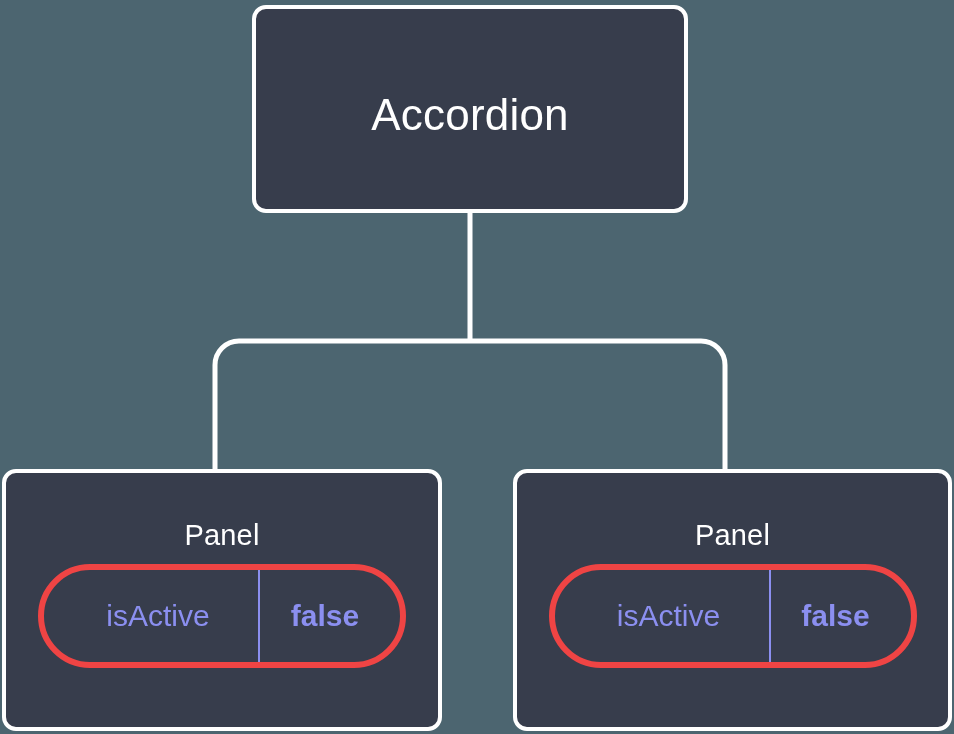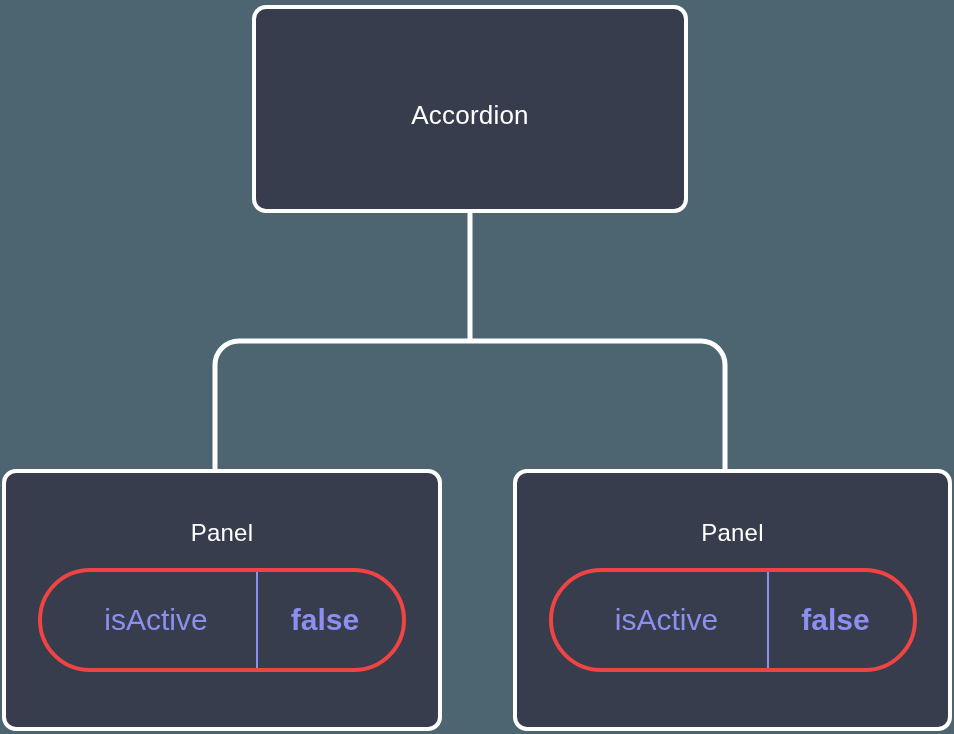--- a/index.html
+++ b/index.html
@@ -49,21 +49,21 @@
 
   .node-root {
     left: 252px;
     top: 5px;
     width: 436px;
     height: 208px;
     justify-content: center;
   }
 
   .node-root .node-title {
-    font-size: 26px;
+    font-size: 44px;
     letter-spacing: 0.2px;
     margin-top: 12px;
   }
 
   .node-child {
     top: 469px;
     height: 262px;
     justify-content: flex-start;
     padding-top: 48px;
   }
@@ -72,38 +72,38 @@
     left: 2px;
     width: 440px;
   }
 
   .node-child-right {
     left: 513px;
     width: 439px;
   }
 
   .node-child .node-title {
-    font-size: 24px;
+    font-size: 29px;
     letter-spacing: 0.2px;
   }
 
   .node-title {
     color: #ffffff;
     font-weight: 400;
     line-height: 1;
     text-align: center;
     user-select: none;
   }
 
   
   .prop-pill {
-    margin-top: 23px;
+    margin-top: 14px;
     box-sizing: border-box;
     height: 104px;
-    border: 4px solid #ef4444;
+    border: 6px solid #ef4444;
     border-radius: 52px;
     display: flex;
     align-items: stretch;
     overflow: hidden;
   }
 
   .node-child-left .prop-pill {
     width: 368px;
   }
 

